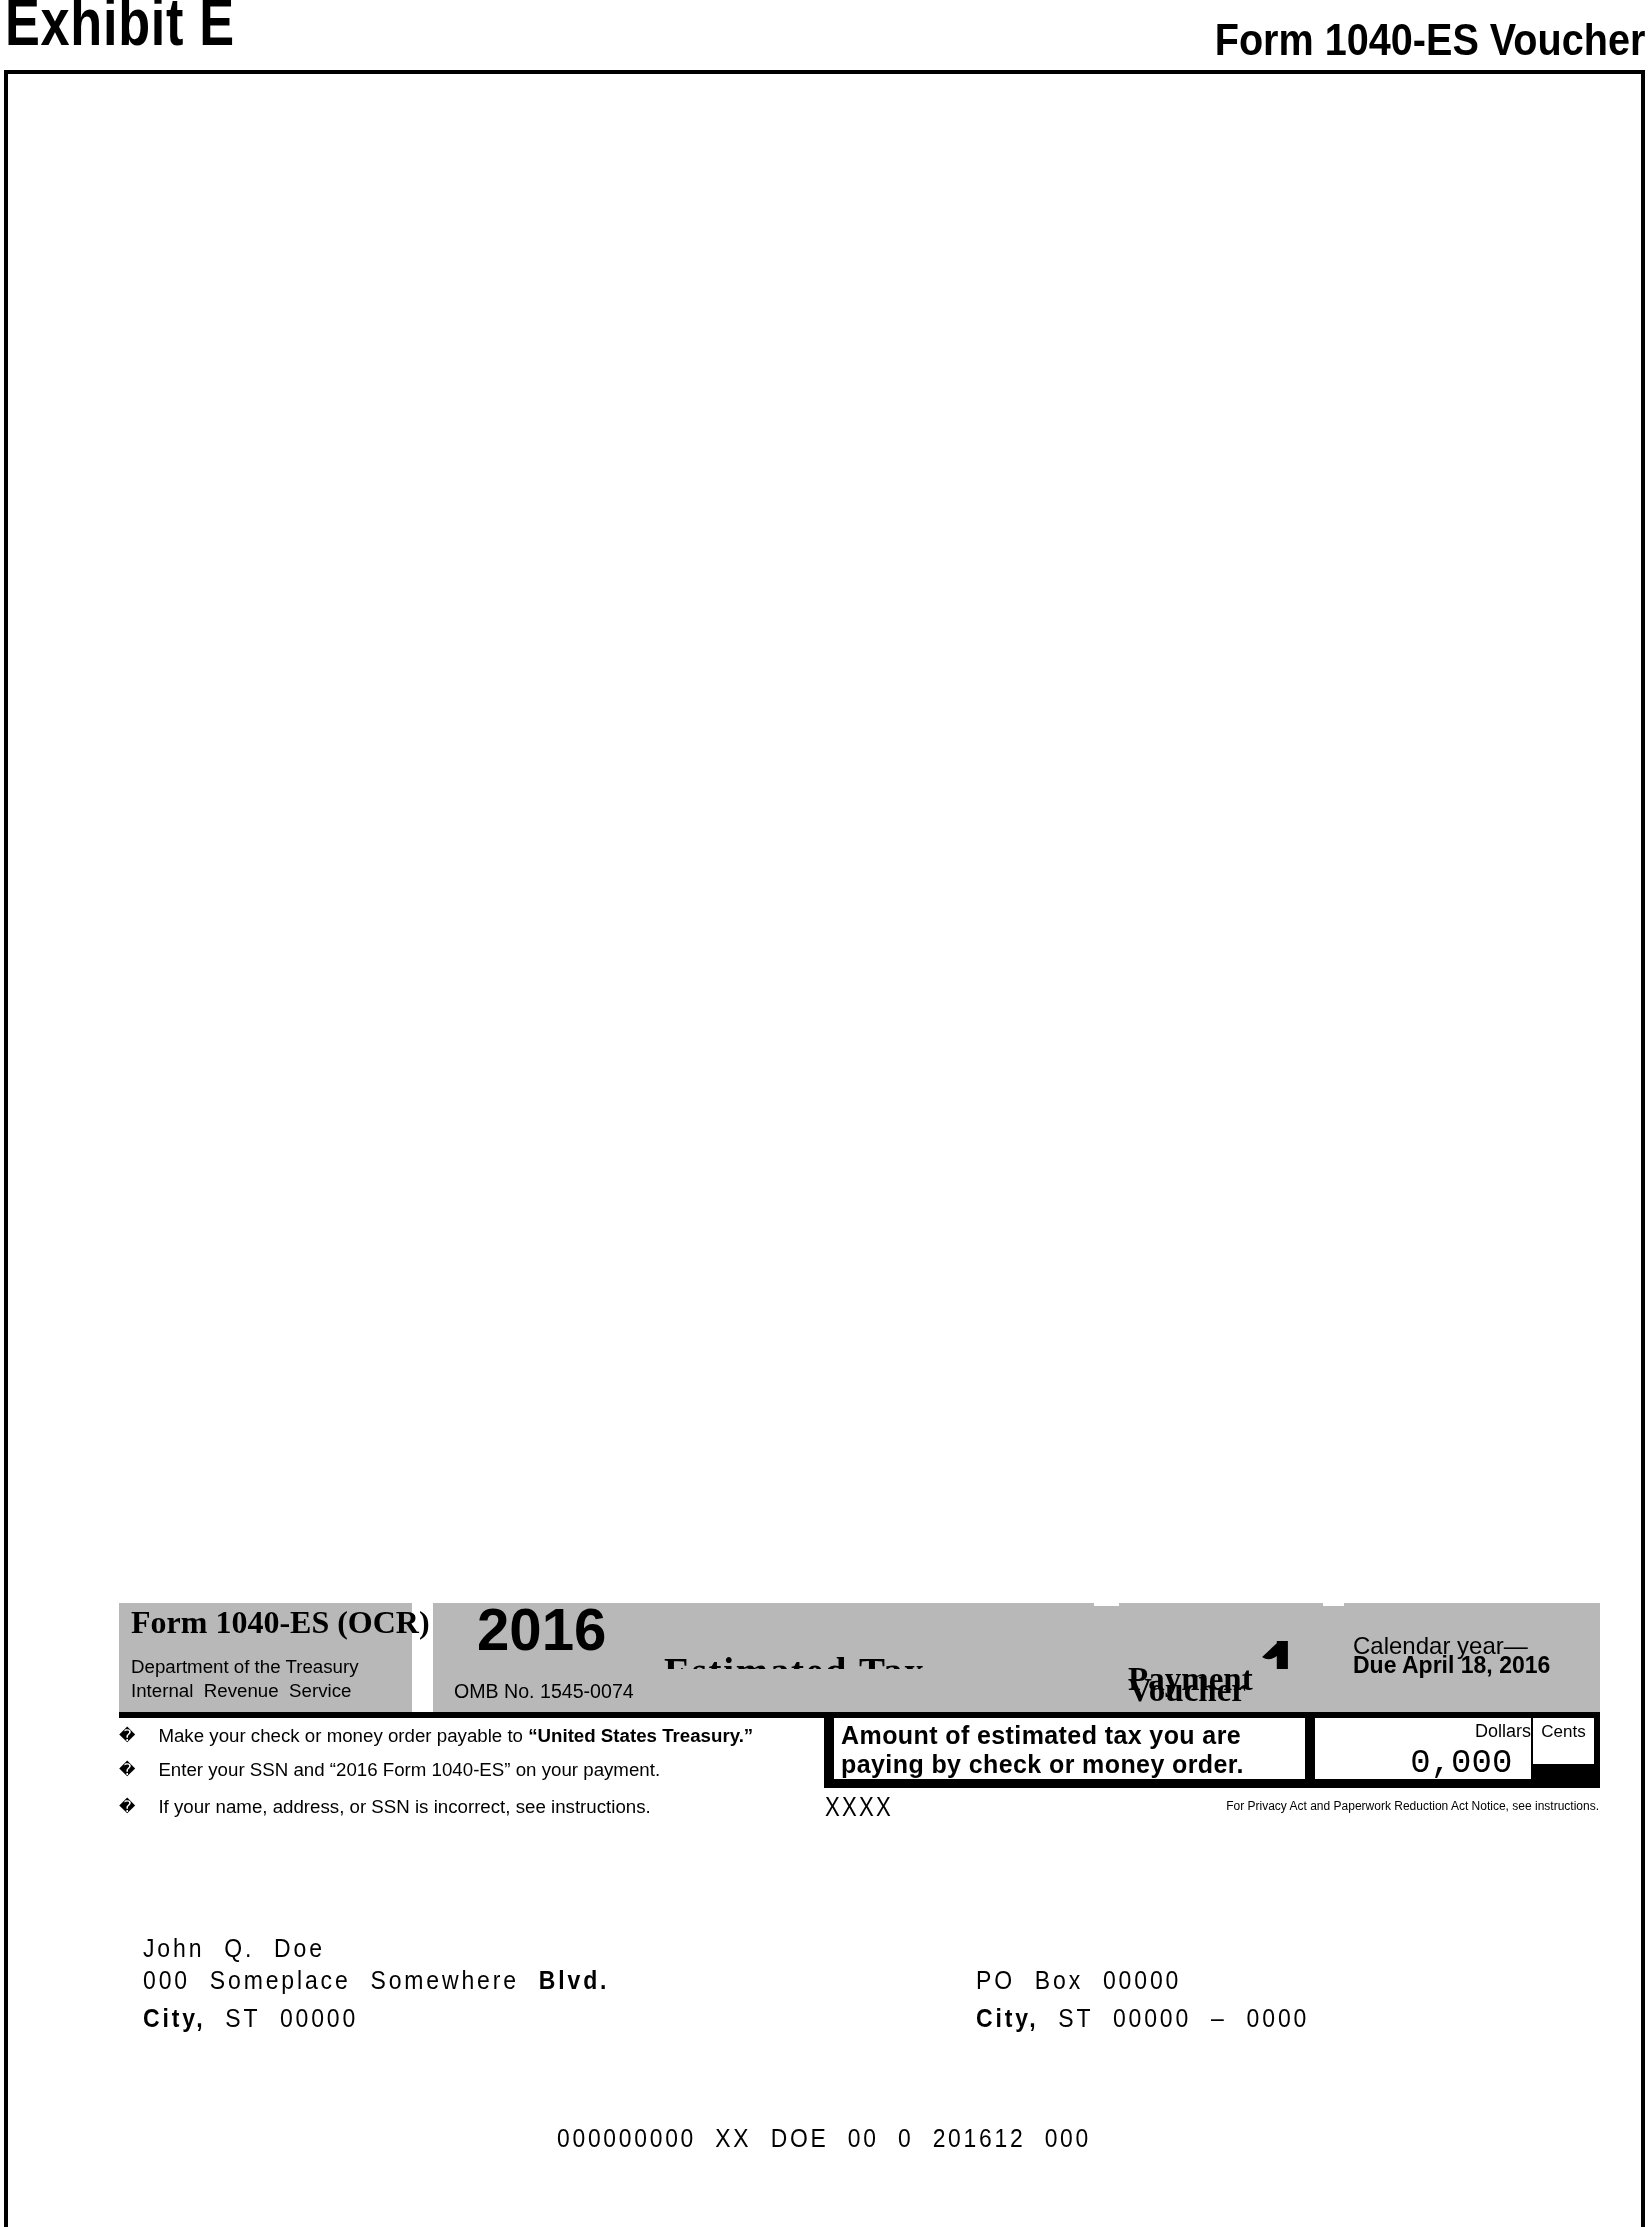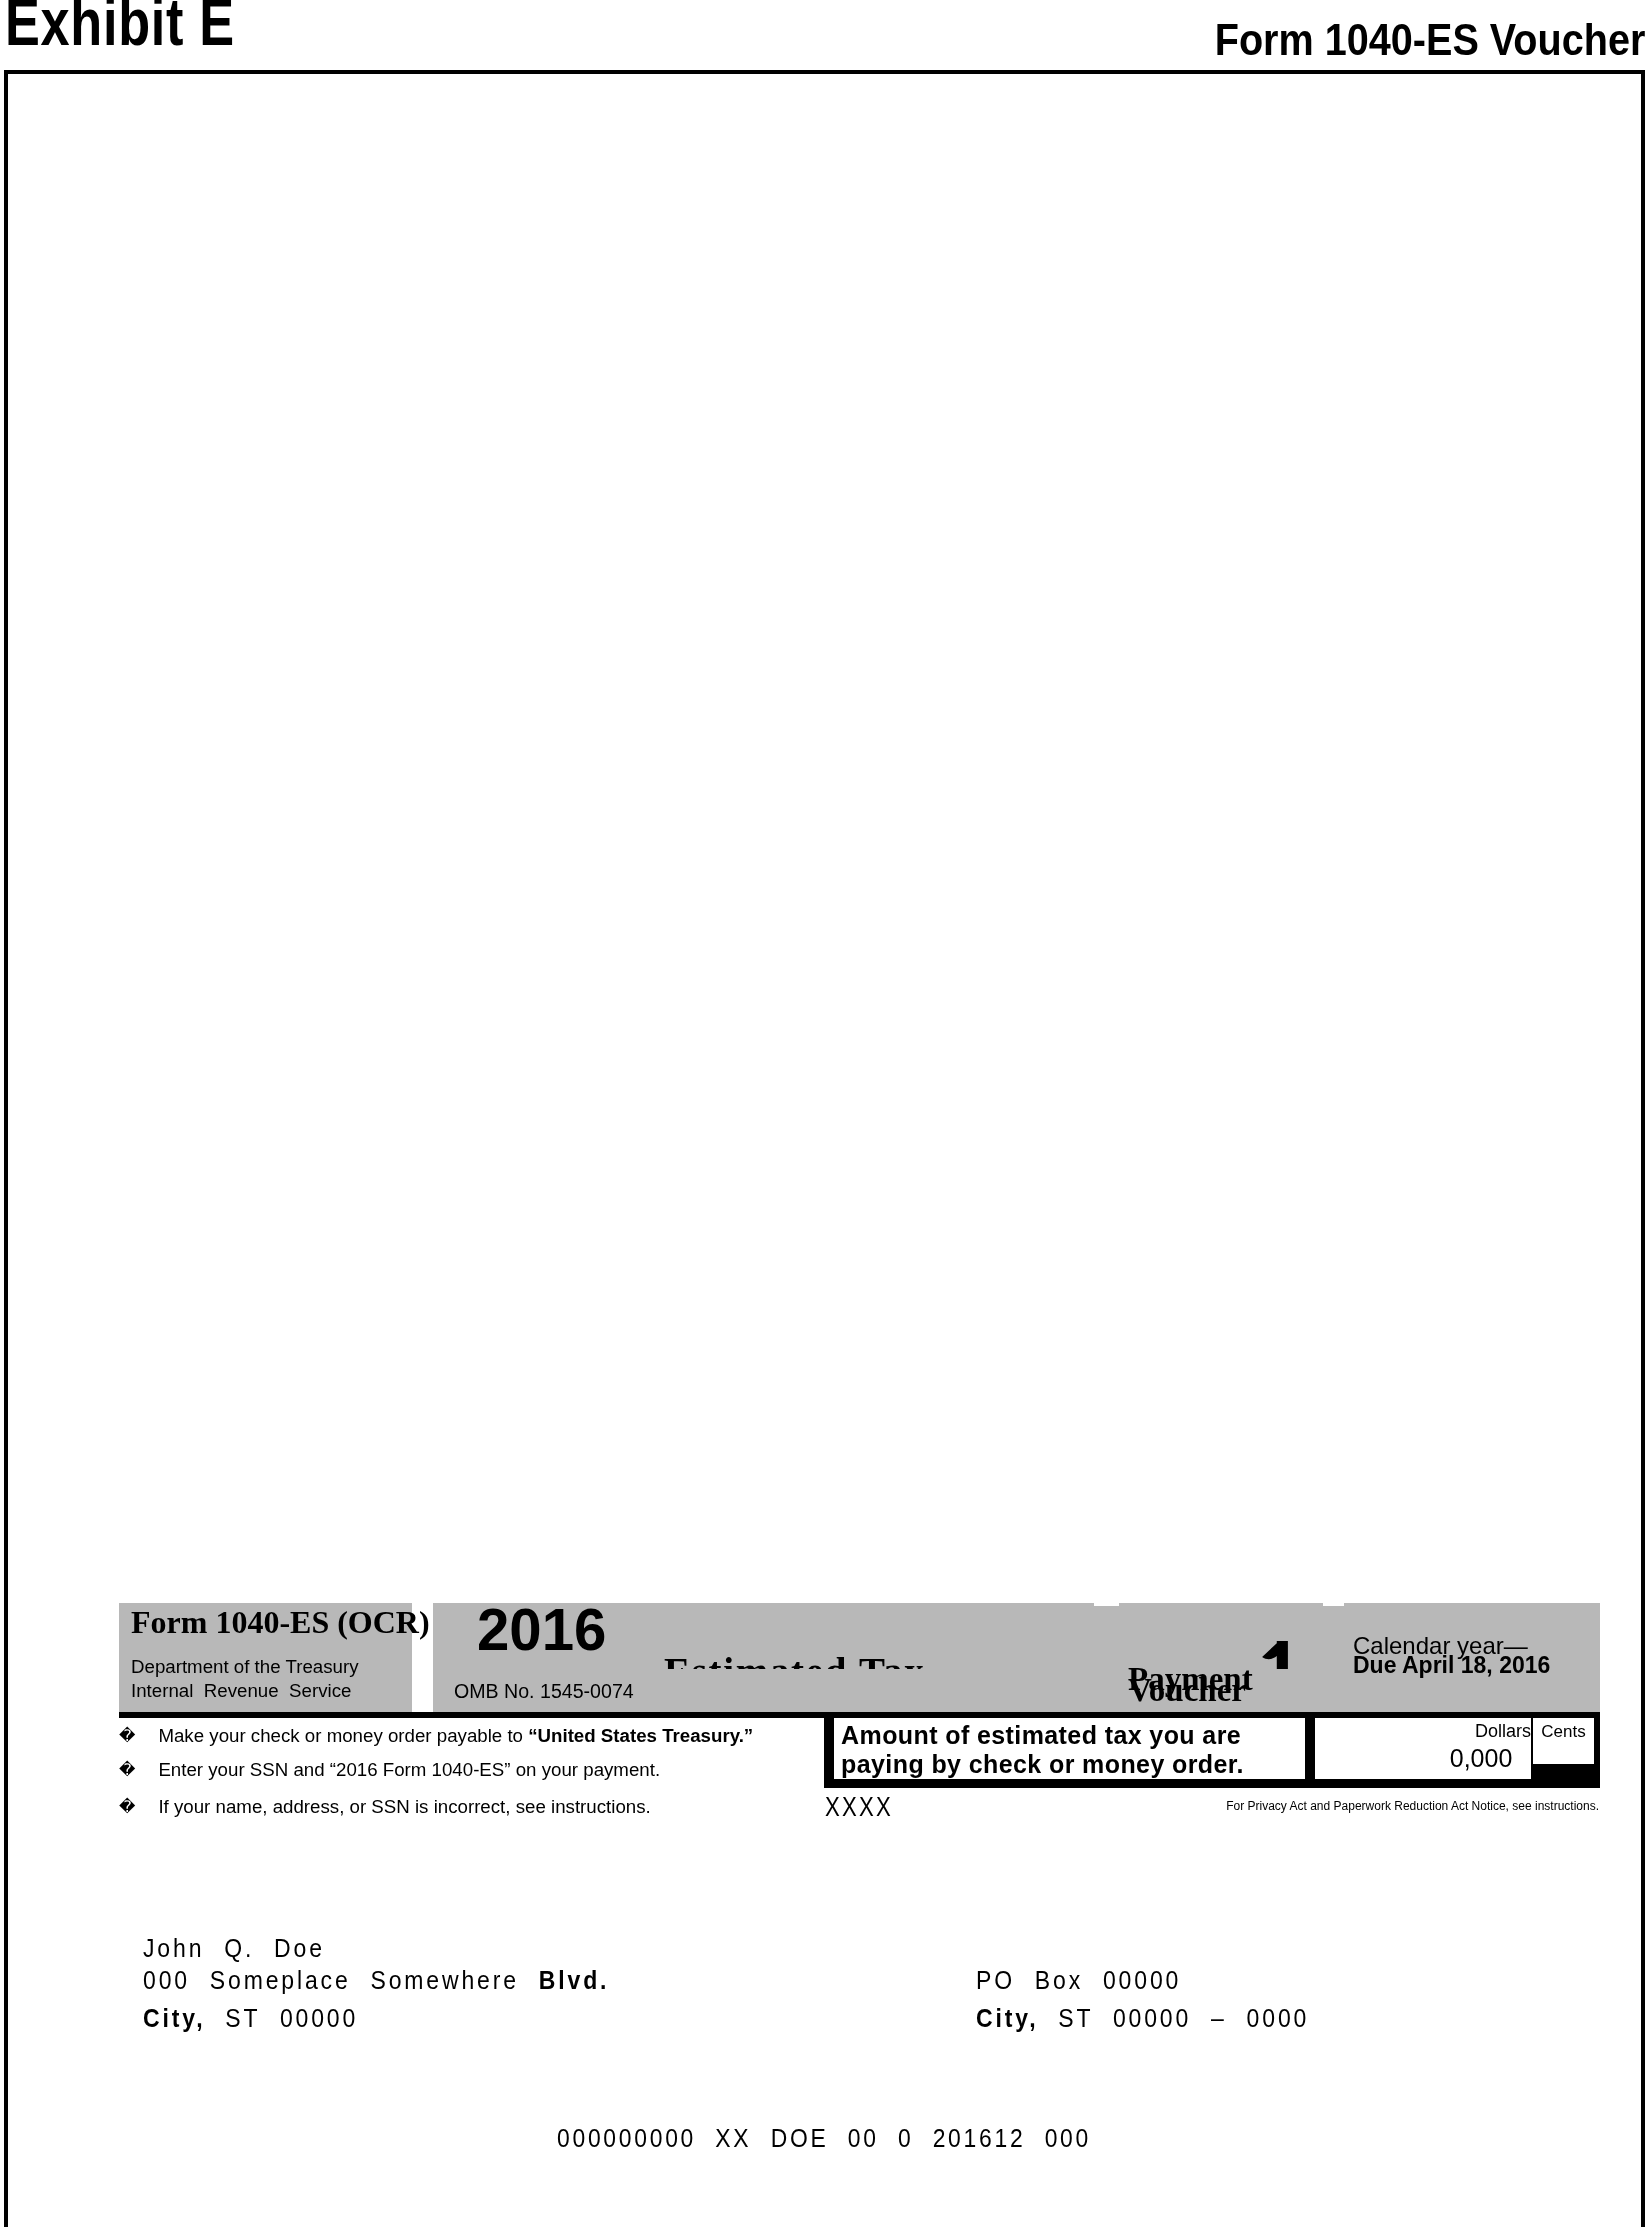--- a/index.html
+++ b/index.html
@@ -44,21 +44,21 @@
 
   .calendar-line{left:1353px;top:1634px;font-size:24px;}
   .due-line{left:1353px;top:1654px;font-size:23px;font-weight:700;}
 
   .bar-left{left:119px;top:1712px;width:705px;height:6.2px;background:var(--ink);}
   .amount-block{left:824px;top:1712px;width:776px;height:76px;background:var(--ink);}
   .amount-cell{left:834px;top:1718px;width:471px;height:61px;background:var(--page_bg);padding:3.1px 0 0 7.1px;}
   .amount-cell .line{font-size:25px;font-weight:700;line-height:29px;letter-spacing:0.4px;white-space:nowrap;}
   .dollars-cell{left:1315px;top:1718px;width:216px;height:61px;background:var(--page_bg);}
   .dollars-label{width:100%;text-align:right;margin-top:3.6px;font-size:18px;}
-  .amount-value{position:absolute;right:18.7px;top:28px;font-size:25px;}
+  .amount-value{position:absolute;right:18.7px;top:28px;font-size:34px;font-family:Liberation Mono, monospace;}
   .col-divider{left:1531px;top:1718px;width:1.8px;height:61px;background:var(--ink);}
   .cents-cell{left:1533px;top:1718px;width:61px;height:46px;background:var(--page_bg);}
   .cents-label{width:100%;text-align:center;margin-top:4.5px;font-size:17px;}
 
   .bullet-row{left:119px;font-size:18.7px;white-space:nowrap;}
   .bullet-row .bullet-icon{font-family:"DejaVu Sans",sans-serif;font-size:16px;vertical-align:0.9px;}
   .bullet-row .txt{margin-left:23px;}
   .bullet-1{top:1727px;}
   .bullet-2{top:1761px;}
   .bullet-3{top:1798px;}

